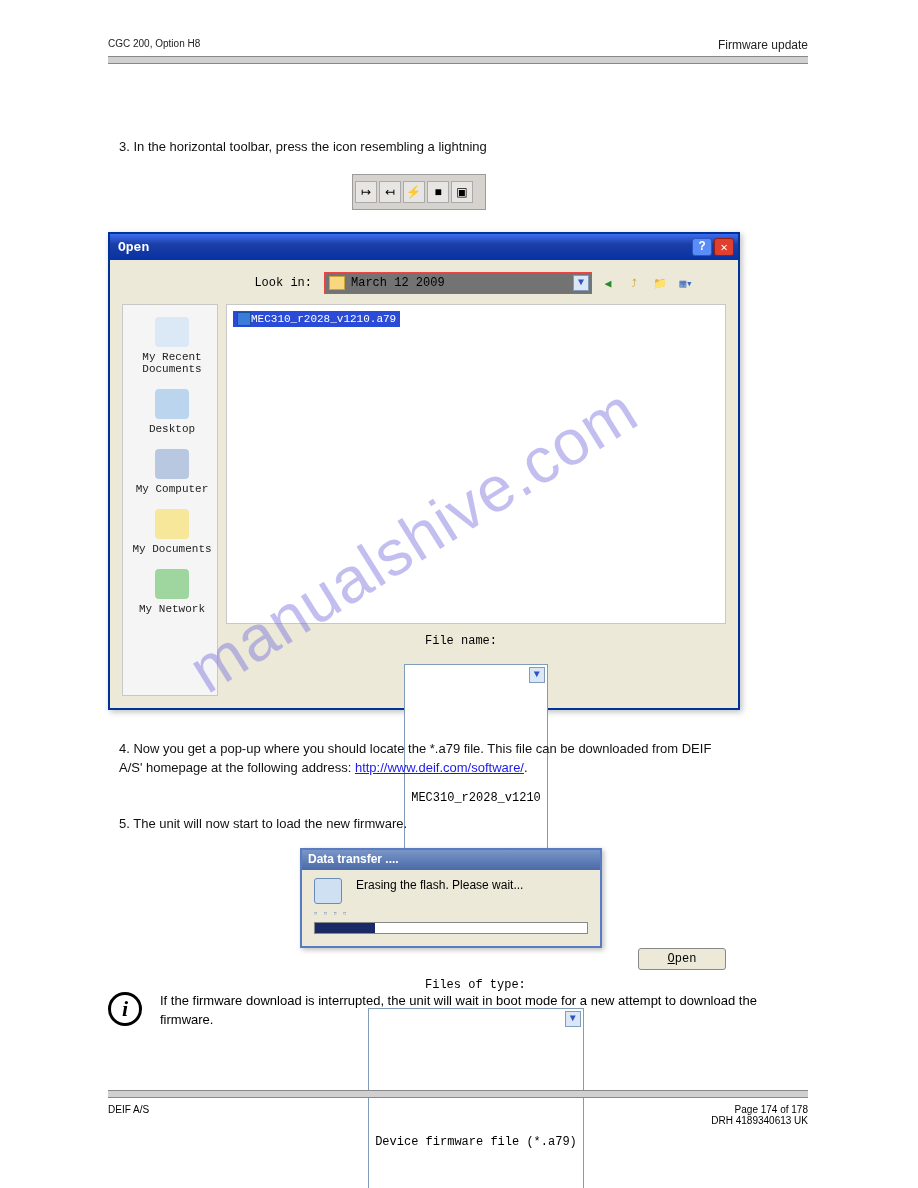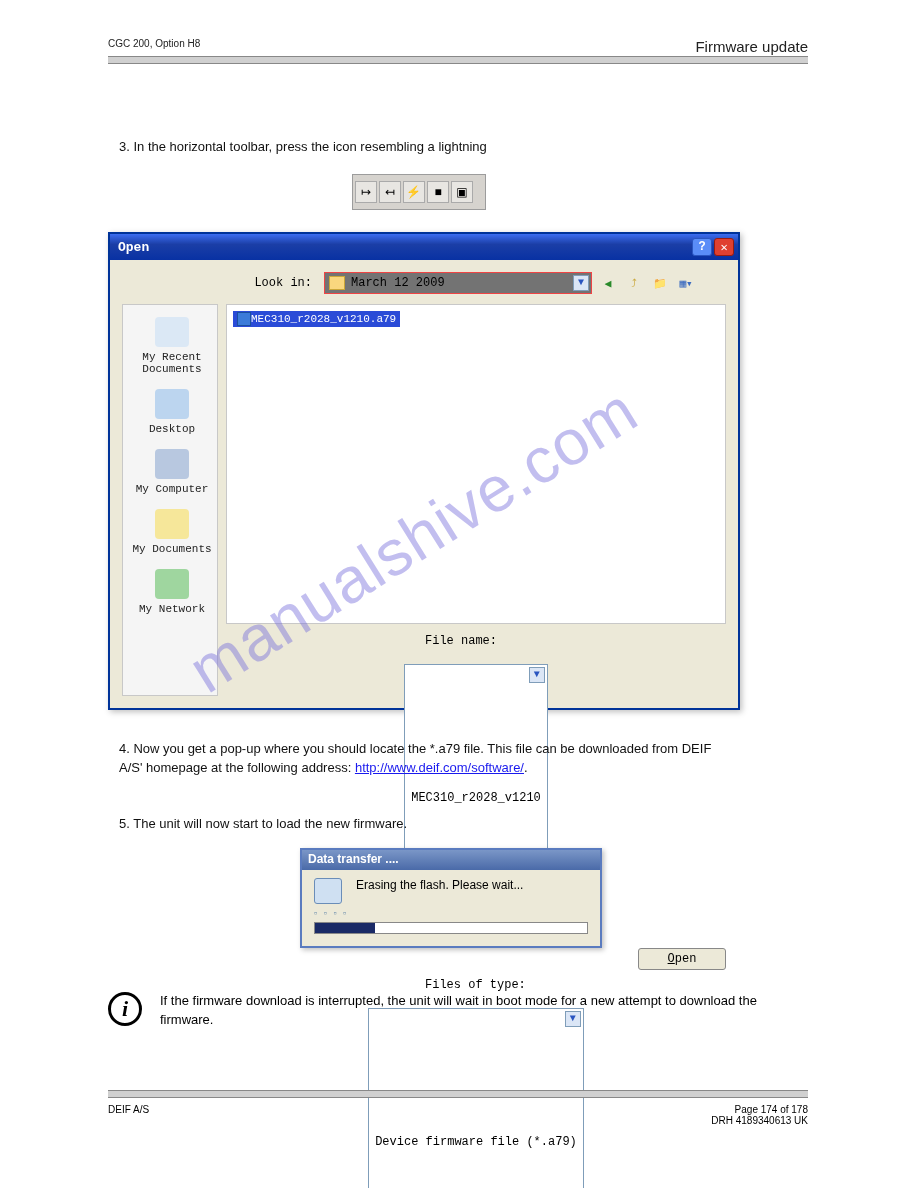--- a/index.html
+++ b/index.html
@@ -10,21 +10,21 @@
     font-size: 11px;
     background: #fff;
     width: 918px;
     height: 1188px;
     position: relative;
   }
   .page-rule { position: absolute; left: 108px; width: 700px; height: 8px; background: #d0d0d0; border-top: 1px solid #888; border-bottom: 1px solid #888; }
   .page-rule.top { top: 56px; }
   .page-rule.bottom { top: 1090px; }
   .header-left { position: absolute; top: 38px; left: 108px; font-size: 10px; color: #222; }
-  .header-right { position: absolute; top: 38px; right: 110px; font-size: 15px; color: #222; text-align: right; }
+  .header-right { position: absolute; top: 38px; right: 110px; font-size: 12px; color: #222; text-align: right; }
   .body-text { position: absolute; left: 119px; font-size: 13px; color: #111; line-height: 1.45; }
   .step3 { top: 138px; width: 700px; }
 
   
   .toolbar { position: absolute; top: 174px; left: 352px; width: 134px; height: 36px; background: #d6d3ce; border: 1px solid #9c9c9c; display: flex; align-items: center; padding: 2px 2px; gap: 2px; }
   .tb-btn { width: 22px; height: 22px; background: #e8e6e2; border: 1px solid #aaa; display: flex; align-items: center; justify-content: center; font-size: 12px; }
 
   
   .dlg { position: absolute; top: 232px; left: 108px; width: 632px; height: 478px; border: 2px solid #003399; background: #ece9d8; box-shadow: 2px 2px 6px rgba(0,0,0,.25); font-family: Liberation Mono, monospace; }
   .titlebar { height: 26px; background: linear-gradient(#3c6df0,#1b3ea6 40%,#0831a3); color: #fff; display: flex; align-items: center; padding: 0 4px; font-weight: bold; font-size: 13px; }

